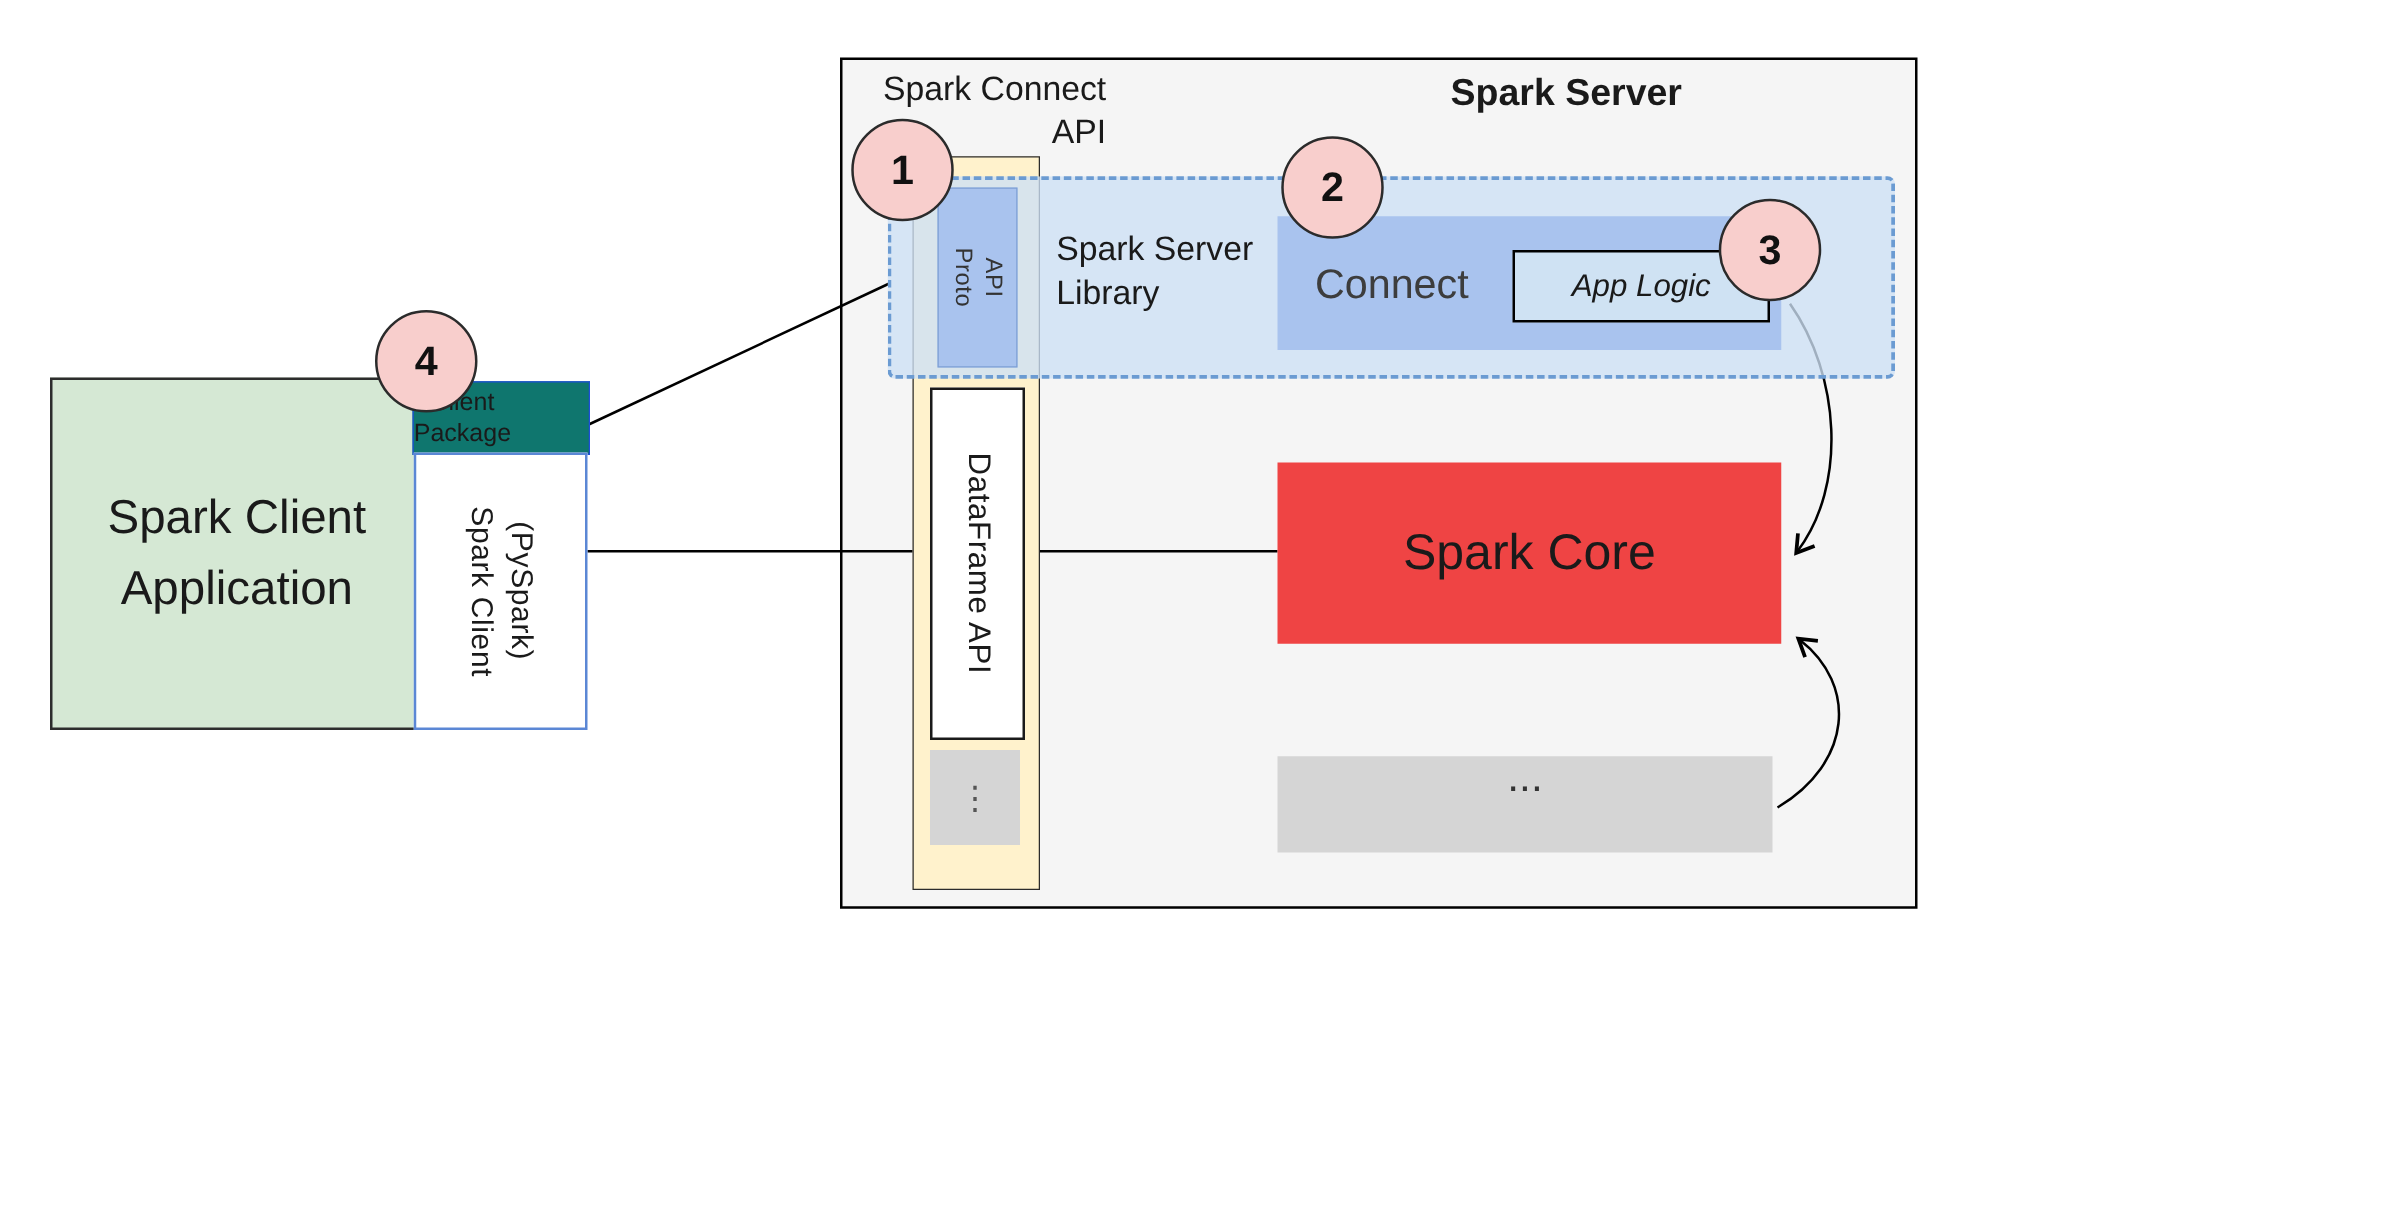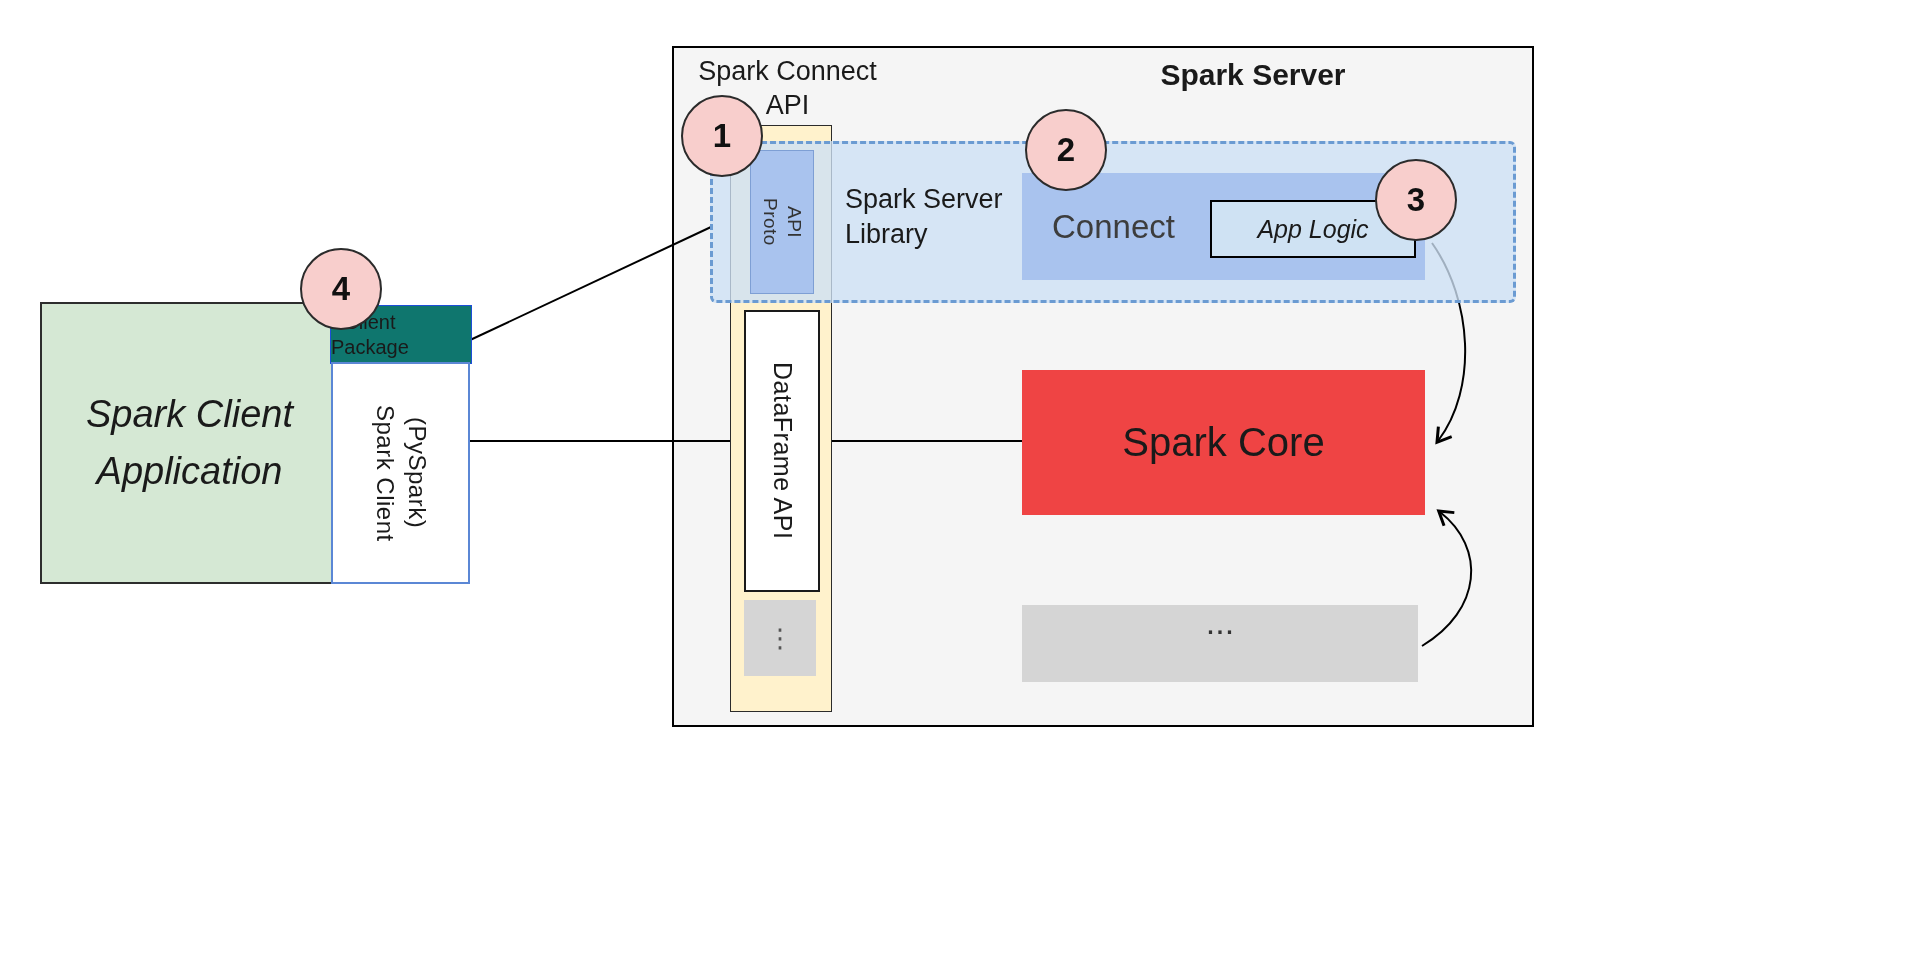--- a/index.html
+++ b/index.html
@@ -13,21 +13,21 @@
     position:absolute; left:672px; top:46px; width:858px; height:677px;
     background:#f5f5f5; border:2px solid #000; z-index:1;
   }
   .connectors { position:absolute; left:0; top:0; z-index:2; }
 
   .server-title {
     position:absolute; left:1103px; top:58px; width:300px; text-align:center;
     font-size:30px; font-weight:bold; z-index:5;
   }
   .connect-api-label {
-    position:absolute; left:690px; top:55px; width:195px; text-align:center;
+    position:absolute; left:690px; top:55px; width:195px; text-align:right;
     font-size:27px; line-height:1.25; white-space:pre-line; z-index:5;
   }
 
   
   .api-column {
     position:absolute; left:730px; top:125px; width:100px; height:585px;
     background:#fff2cc; border:1.5px solid #2b2b2b; z-index:3;
   }
   .library-box {
     position:absolute; left:710px; top:141px; width:800px; height:156px;
@@ -76,21 +76,21 @@
     background:#d5d5d5; z-index:3;
     display:flex; align-items:flex-start; justify-content:center;
     font-size:34px; color:#333; line-height:1.0;
   }
 
   
   .green-box {
     position:absolute; left:40px; top:302px; width:295px; height:278px;
     background:#d5e8d4; border:2px solid #2d2d2d; z-index:3;
     display:flex; align-items:center; justify-content:center;
-    font-size:38px; text-align:center; line-height:1.5; white-space:pre-line;font-style:italic;
+    font-size:38px; text-align:center; line-height:1.5; white-space:pre-line;
   }
   .package-box {
     position:absolute; left:330px; top:305px; width:140px; height:57px;
     background:#0f766e; border:1px solid #1d4ed8; z-index:4;
     display:flex; align-items:center; justify-content:flex-start;
     font-size:20px; text-align:center; line-height:1.25; white-space:pre-line;
   }
   .client-box {
     position:absolute; left:331px; top:362px; width:135px; height:218px;
     background:#ffffff; border:2px solid #5b87d5; z-index:4;

